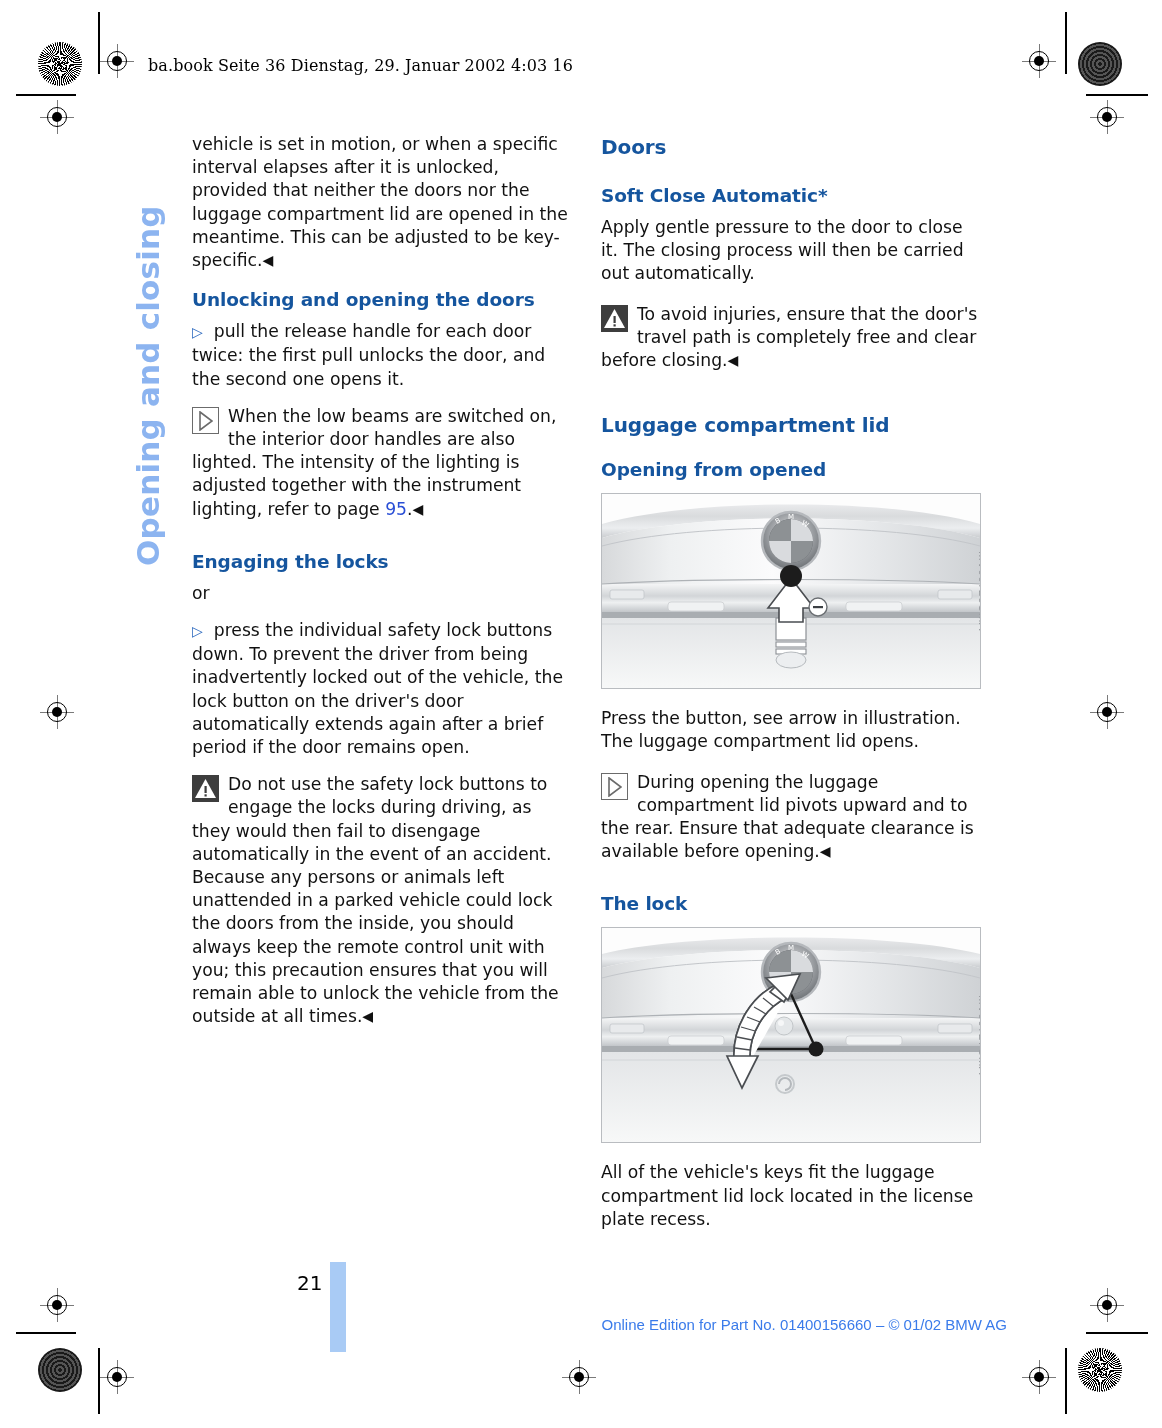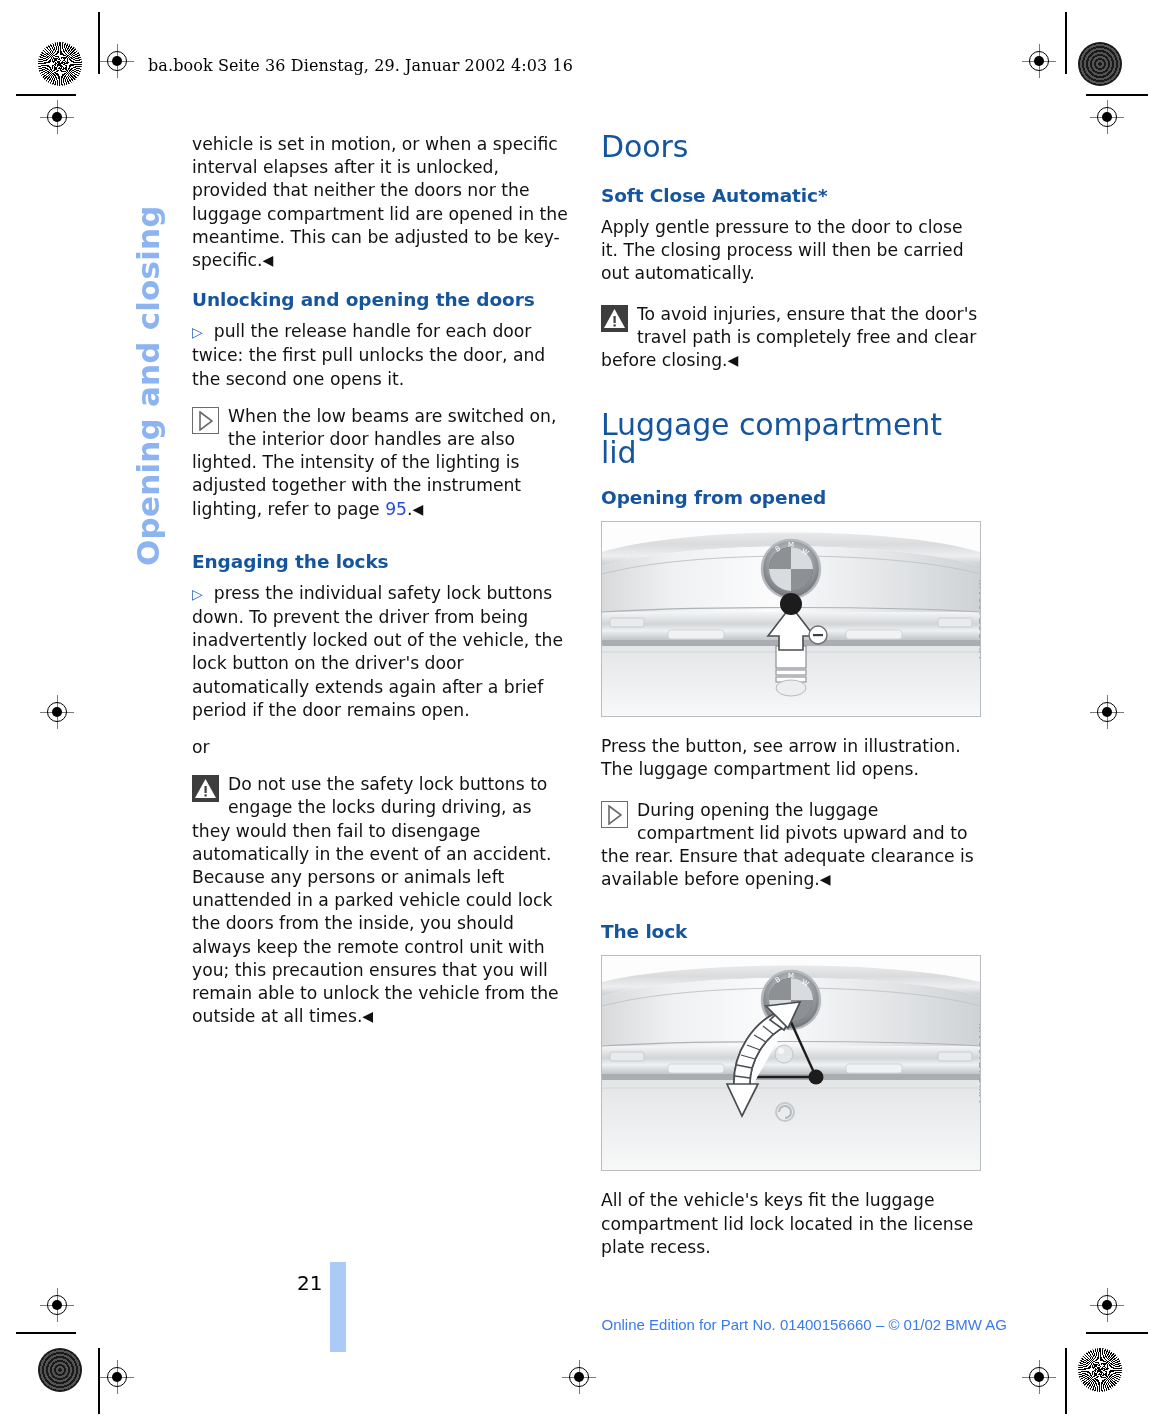--- a/index.html
+++ b/index.html
@@ -83,22 +83,22 @@
   .body-text {
     font-size: 17.2px;
     line-height: 23.2px;
     color: #111;
     margin-bottom: 17px;
     text-align: left;
   }
   .nogap { margin-bottom: 0; }
 
   h1.chapter-head {
-    font-size: 30px;
-    font-weight: normal;
+    font-size: 20px;
+    font-weight: bold;
     color: #15559e;
     line-height: 28px;
     margin-bottom: 24px;
     letter-spacing: -0.1px;
   }
   h2.sub-head {
     font-size: 18.5px;
     font-weight: bold;
     color: #15559e;
     line-height: 22px;
@@ -309,23 +309,23 @@
           <polygon points="1,1 13,10 1,19" fill="none" stroke="#6b6b6b" stroke-width="1.6"></polygon>
         </svg>
     </span>
     <span>When the low beams are switched on, the interior door handles are also lighted. The intensity of the lighting is adjusted together with the instrument lighting, refer to page </span><span class="pagelink">95</span><span>.</span><span class="endmark">◀</span>
   </p>
 
   <div class="spacer-md"></div>
 
   <h2 class="sub-head">Engaging the locks</h2>
 
+  <p class="bullet-item">or</p>
+
   <p class="bullet-item"><span class="tri">▷</span>&nbsp; <span>press the individual safety lock buttons down. To prevent the driver from being inadvertently locked out of the vehicle, the lock button on the driver's door automatically extends again after a brief period if the door remains open.</span></p>
-
-  <p class="bullet-item">or</p>
 
   <p class="iconpara">
     <span class="icon-warn">
       <svg width="27" height="27" viewBox="0 0 27 27">
           <polygon points="13.5,4 24,23 3,23" fill="#ffffff"></polygon>
           <rect x="12.5" y="11" width="2.2" height="7" fill="#3d3d3d"></rect>
           <rect x="12.5" y="19.3" width="2.2" height="2.2" fill="#3d3d3d"></rect>
         </svg>
     </span>
     <span>Do not use the safety lock buttons to engage the locks during driving, as they would then fail to disengage automatically in the event of an accident. Because any persons or animals left unattended in a parked vehicle could lock the doors from the inside, you should always keep the remote control unit with you; this precaution ensures that you will remain able to unlock the vehicle from the outside at all times.</span><span class="endmark">◀</span>

